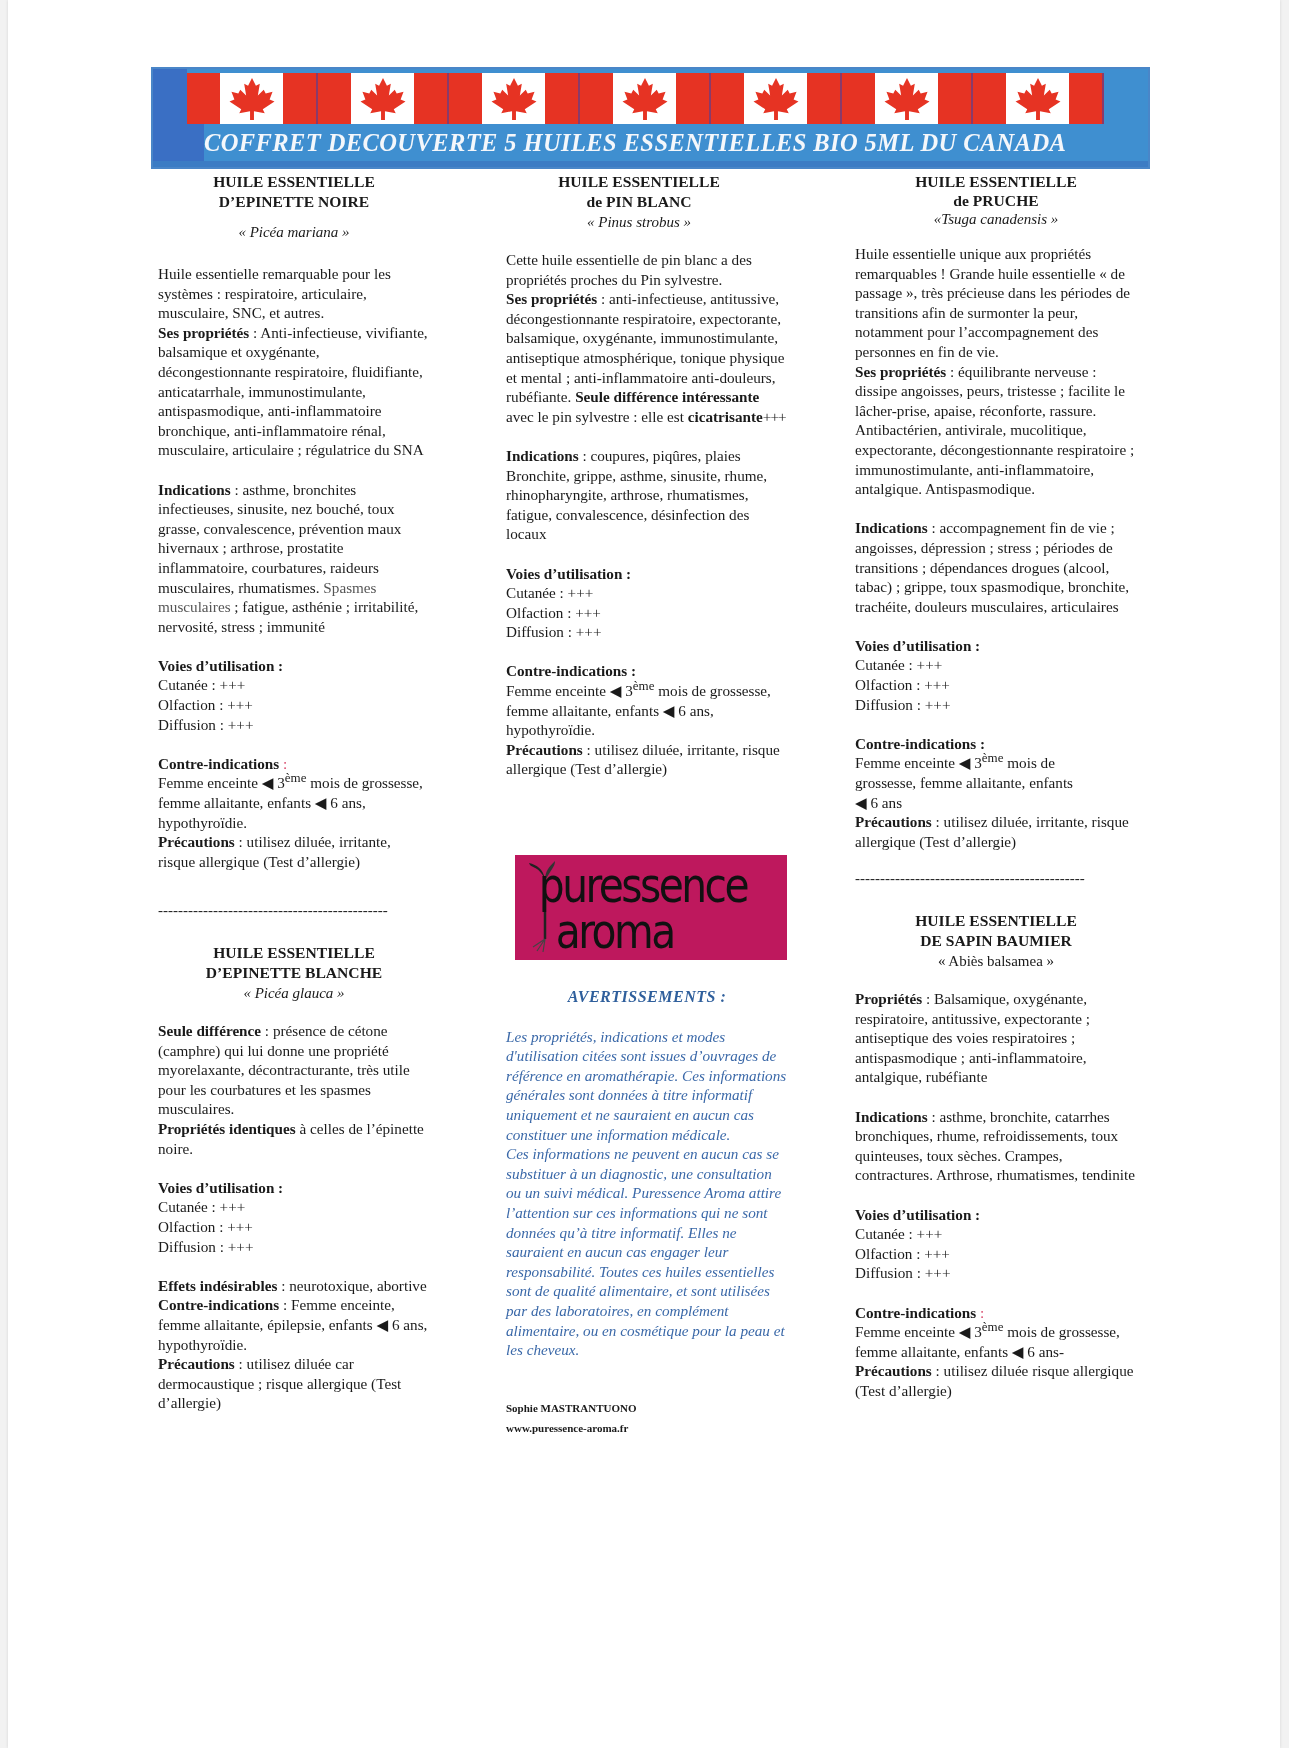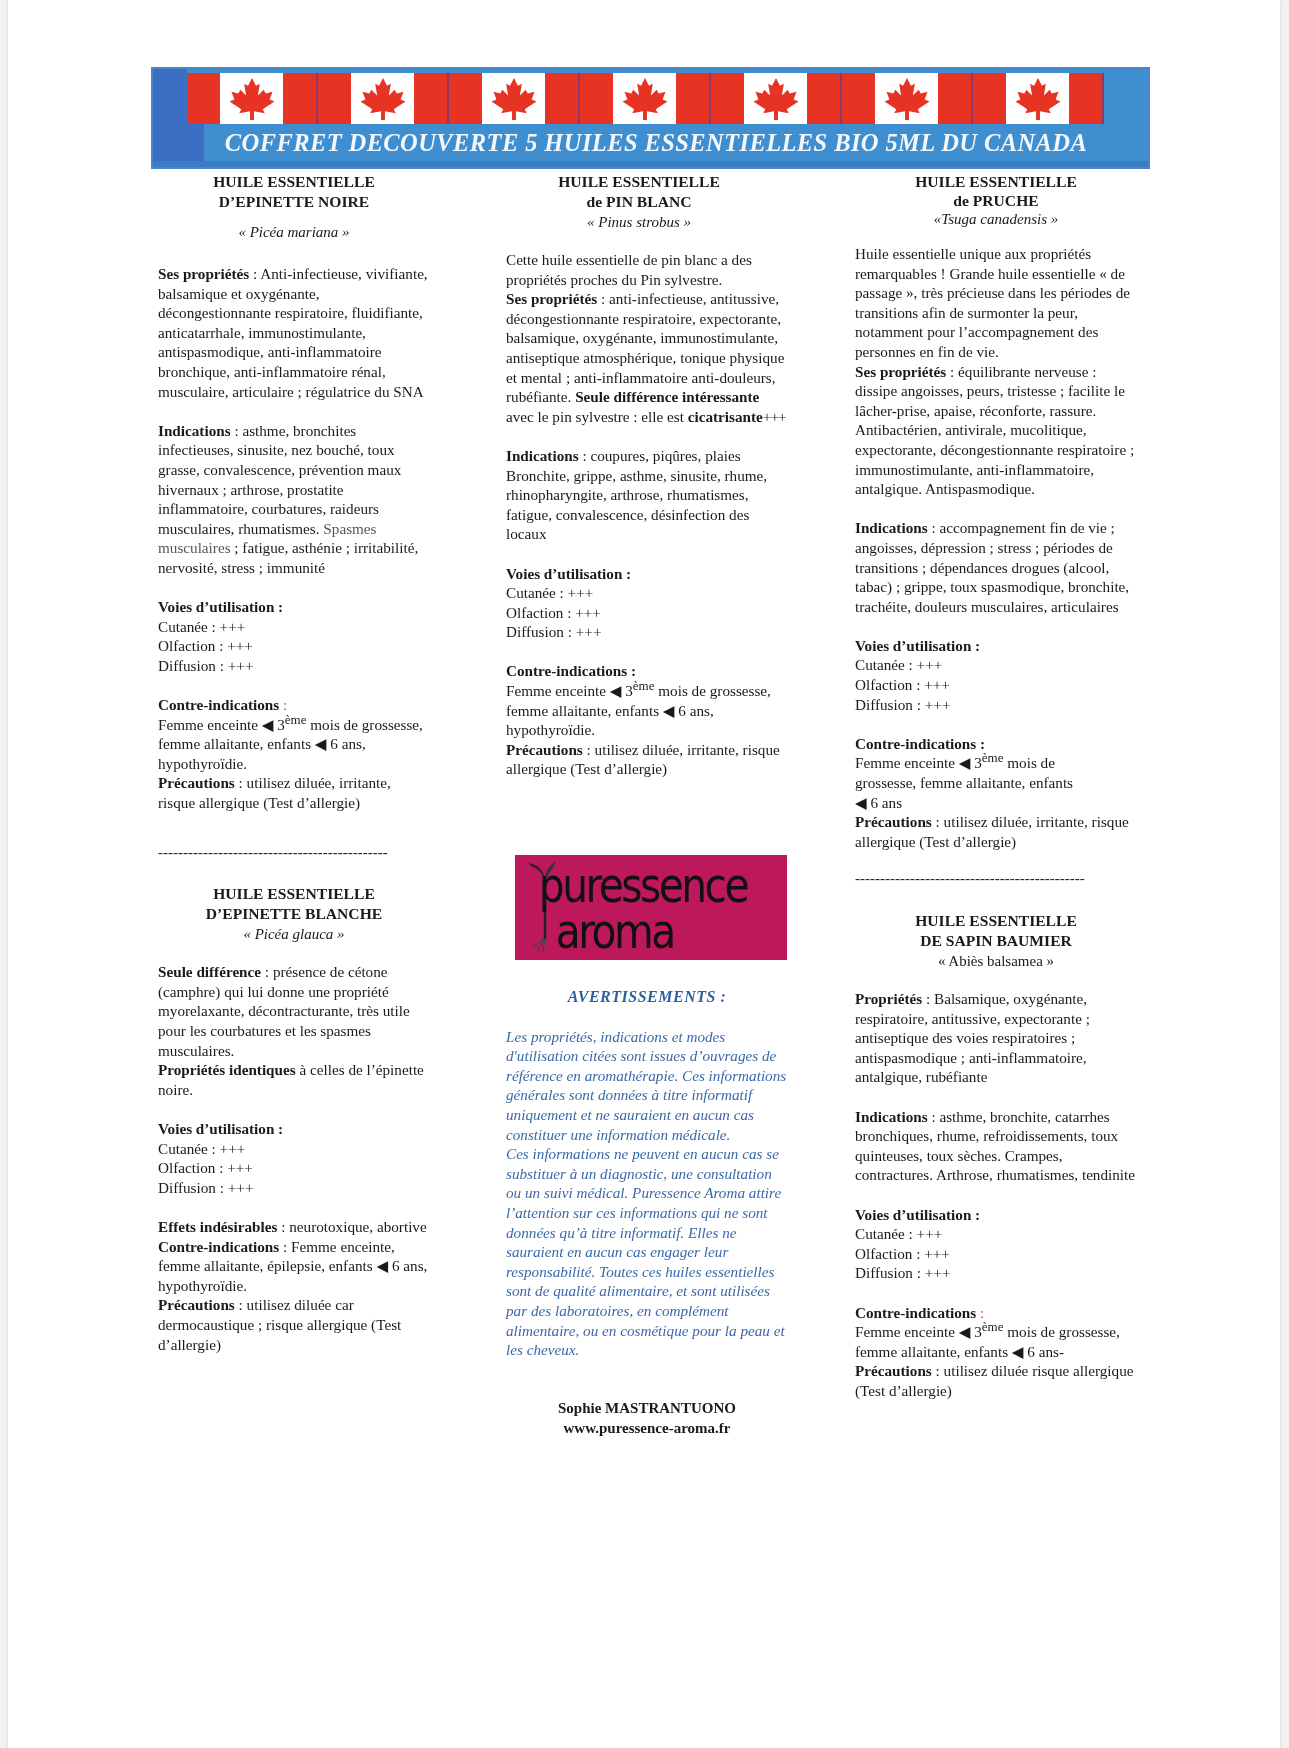--- a/index.html
+++ b/index.html
@@ -27,21 +27,21 @@
   }
   .flag {
     width: 131px; height: 51px; display: flex; border-right: 2px solid #8a3a6a; box-sizing: border-box;
   }
   .flag .bar { width: 33px; background: #e63323; }
   .flag .mid { flex: 1; background: #fff; display: flex; align-items: center; justify-content: center; }
   .flag svg { width: 50px; height: 44px; }
   .banner-title {
     position: absolute; left: 51px; top: 58px; right: 40px; height: 32px;
     font-style: italic; font-weight: bold; font-size: 24.5px; color: #f4f7fb; letter-spacing: 0.4px;
-    text-align: center; line-height: 32px; white-space: nowrap;
+    text-align: left; line-height: 32px; white-space: nowrap;
   }
   .banner-bottom { position: absolute; left: 0; right: 0; bottom: 0; height: 6px; background: #3c7cc4; }
 
   .col { position: absolute; font-size: 15.2px; line-height: 19.6px; }
   .col p { margin: 0; }
   .head { text-align: center; font-weight: bold; font-size: 15.6px; line-height: 20px; }
   .latin { text-align: center; font-style: italic; font-size: 15px; line-height: 20px; }
   .gap { height: 19.6px; }
   .b { font-weight: bold; }
   .grey { color: #555; }
@@ -51,21 +51,21 @@
   sup { font-size: 13px; line-height: 0; }
   .warn-title { color: #2f5f9c; font-style: italic; font-weight: bold; text-align: center; font-size: 16px; letter-spacing: 0.5px; }
   .warn { color: #3a68a8; font-style: italic; font-size: 15.2px; line-height: 19.6px; }
   .logo {
     position: absolute; left: 507px; top: 855px; width: 272px; height: 105px; background: #be185d;
     display: flex; flex-direction: column; justify-content: center;
   }
   .logo .l1 { font-family: "DejaVu Sans", sans-serif; font-size: 48px; letter-spacing: -3px; line-height: 46px; padding-left: 28px; transform: scaleX(0.85); transform-origin: left; color: #111; }
   .logo .l2 { font-family: "DejaVu Sans", sans-serif; font-size: 48px; letter-spacing: -3px; line-height: 46px; padding-left: 48px; transform: scaleX(0.85); transform-origin: left; color: #111; }
   .logo svg { position: absolute; left: 12px; top: 4px; }
-  .sign { text-align: center; font-weight: bold; font-size: 15px; line-height: 20px; }
+  .sign { text-align: left; font-weight: bold; font-size: 11px; line-height: 20px; }
 </style>
 </head>
 <body>
 
 <div class="page">
 
   <div class="banner">
     <div class="left-block"></div>
     <div class="left-block2"></div>
     <div class="flags" id="flags">
@@ -136,20 +136,21 @@
     <div class="banner-title">COFFRET DECOUVERTE 5 HUILES ESSENTIELLES BIO 5ML DU CANADA</div>
     <div class="banner-bottom"></div>
   </div>
 
   <div class="col" style="left:150px; top:172px; width:272px;">
     <section>
       <p class="head">HUILE ESSENTIELLE</p>
       <p class="head">D’EPINETTE NOIRE</p>
       <p class="latin" style="margin-top:10px">« Picéa mariana »</p>
       <div style="height:22px"></div>
+      <p>Huile essentielle remarquable pour les systèmes : respiratoire, articulaire, musculaire, SNC, et autres.</p>
       <p><span class="b">Ses propriétés</span><span> : Anti-infectieuse, vivifiante, balsamique et oxygénante, décongestionnante respiratoire, fluidifiante, anticatarrhale, immunostimulante, antispasmodique, anti-inflammatoire bronchique, anti-inflammatoire rénal, musculaire, articulaire ; régulatrice du SNA</span></p>
       <div class="gap"></div>
       <p><span class="b">Indications</span><span> : asthme, bronchites infectieuses, sinusite, nez bouché, toux grasse, convalescence, prévention maux hivernaux ; arthrose, prostatite inflammatoire, courbatures, raideurs musculaires, rhumatismes. </span><span class="grey">Spasmes musculaires</span><span> ; fatigue, asthénie ; irritabilité, nervosité, stress ; immunité</span></p>
       <div class="gap"></div>
       <p class="b">Voies d’utilisation :</p>
       <p>Cutanée : +++</p>
       <p>Olfaction : +++</p>
       <p>Diffusion : +++</p>
       <div class="gap"></div>
       <p><span class="b">Contre-indications</span><span class="red"> :</span></p>

